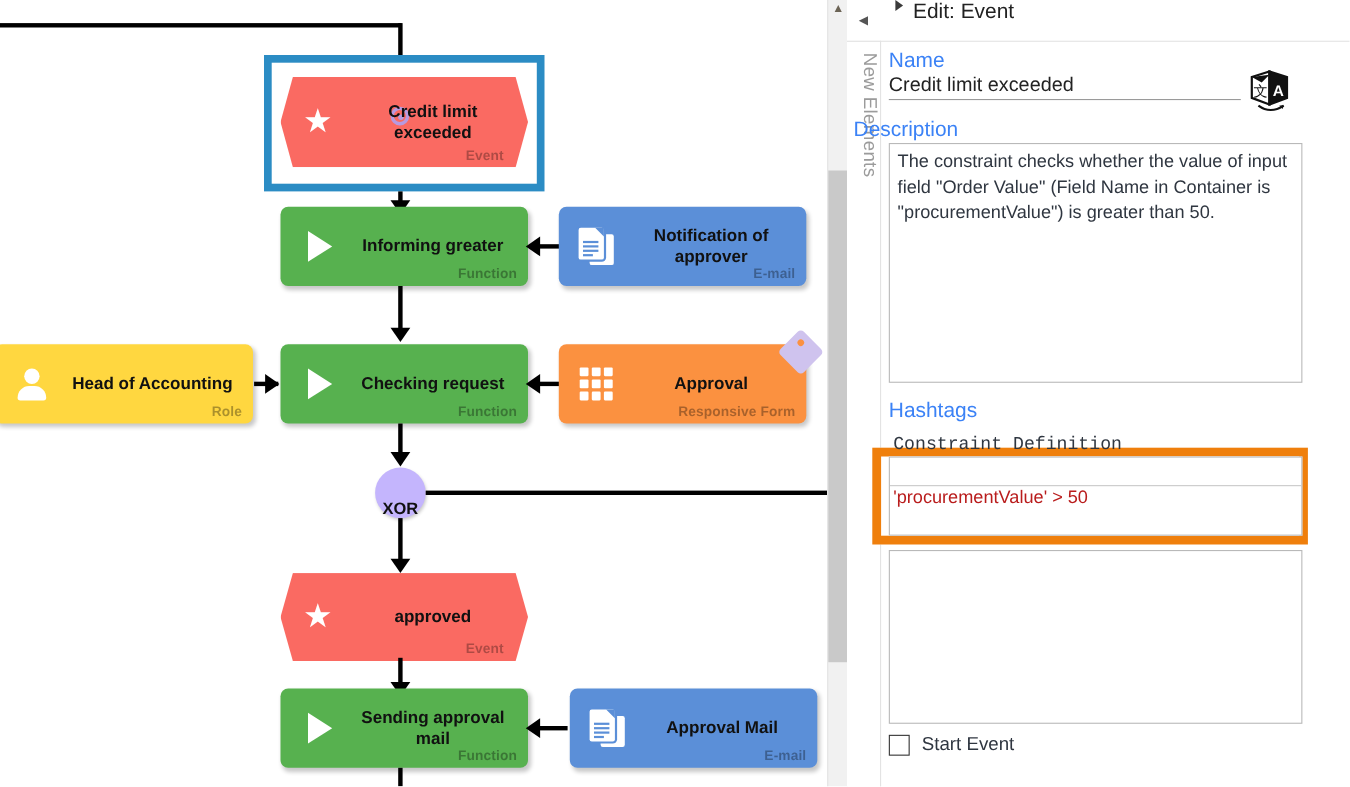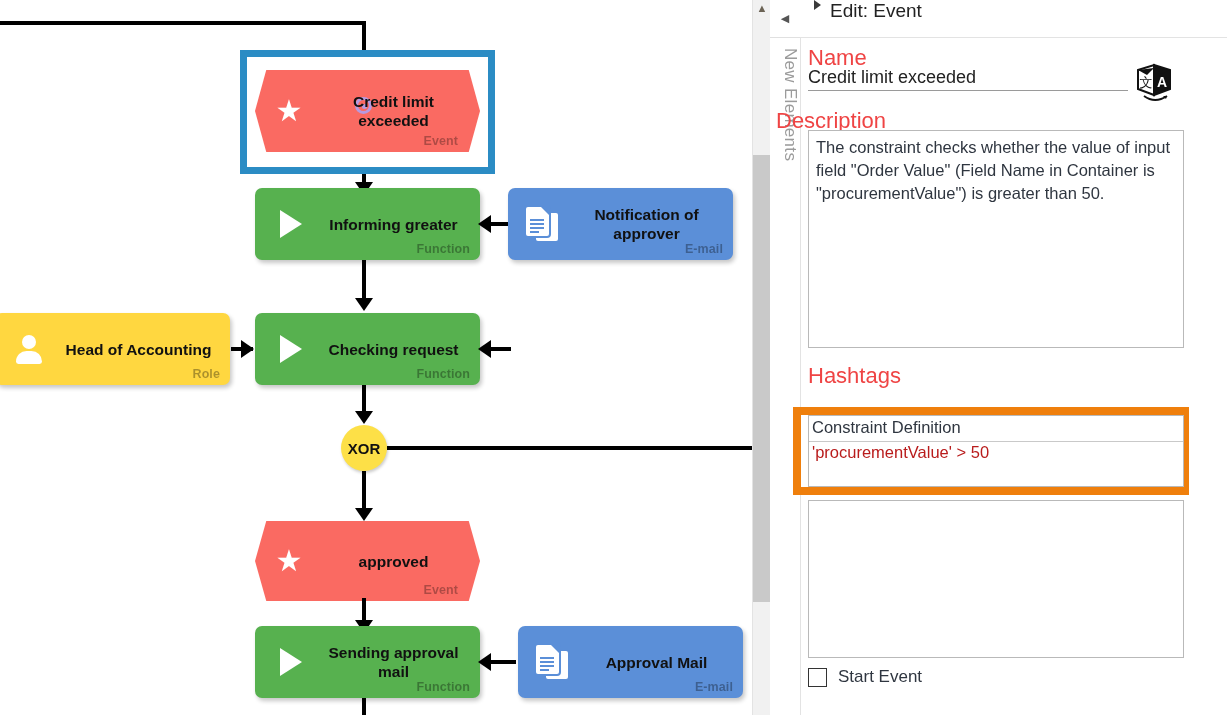--- a/index.html
+++ b/index.html
@@ -108,21 +108,21 @@
 
   
   .sel-frame{
     position:absolute;border:7px solid #2b8cc4;background:#fff;
     box-sizing:border-box;
   }
 
   
   .xor{
     position:absolute;width:46px;height:46px;border-radius:50%;
-    background:#fde047;display:flex;align-items:center;justify-content:center;
+    background:#c4b5fd;display:flex;align-items:flex-end;justify-content:center;
     font-size:15px;font-weight:bold;color:#111;
     box-shadow:1px 2px 3px rgba(0,0,0,.2);
   }
 
   
   .click-ring{
     position:absolute;width:17px;height:17px;border-radius:50%;
     border:3px solid #b79ae0;box-sizing:border-box;
   }
   .click-ring:after{
@@ -173,21 +173,21 @@
     border-bottom:1px solid #e3e3e3;
     display:flex;align-items:flex-start;
   }
   .panel-header .tri{
     margin-left:14px;margin-right:9px;width:0;height:0;
     border-top:5px solid transparent;border-bottom:5px solid transparent;
     border-left:7px solid #3b3b3b;
   }
   .panel-header .ttl{font-size:19px;color:#222;}
 
-  .fld-label{position:absolute;font-size:22px;color:#ef4444;}
+  .fld-label{position:absolute;font-size:19px;color:#3b82f6;}
 
   .name-input{
     position:absolute;left:808px;top:64px;width:320px;height:26px;
     border:none;border-bottom:1px solid #9a9a9a;background:transparent;
     font-family:"Liberation Sans", sans-serif;font-size:18px;color:#222;
     padding:0;outline:none;
   }
   .translate-icon{
     position:absolute;left:1134px;top:62px;width:42px;height:44px;
   }
@@ -201,21 +201,21 @@
 
   .constraint-wrap{
     position:absolute;left:793px;top:407px;width:396px;height:88px;
     border:8px solid #ef7f0c;box-sizing:border-box;background:#fff;
   }
   .constraint-inner{
     position:absolute;left:808px;top:415px;width:376px;height:72px;
     border:1px solid #b9b9b9;box-sizing:border-box;background:#fff;
   }
   .constraint-lbl{
-    position:absolute;left:812px;top:418px;font-size:16.5px;color:#2f3640;
+    position:absolute;left:812px;top:394px;font-size:16.5px;color:#2f3640;font-family:Liberation Mono, monospace;
   }
   .constraint-rule{
     position:absolute;left:809px;top:441px;width:374px;height:1px;background:#c9c9c9;
   }
   .constraint-val{
     position:absolute;left:812px;top:443px;font-size:16.5px;color:#b91c1c;
   }
 
   .empty-area{
     position:absolute;left:808px;top:500px;width:376px;height:158px;
@@ -309,20 +309,38 @@
       <div class="nicon">
           <span class="ico-play"></span>
         </div>
       <div class="nlabel">Checking request</div>
       <div class="ntype">Function</div>
     </div>
 
     <div class="ln" style="left:483px;top:347px;width:28px;height:4px;"></div>
     <div class="arrow-left" style="left:478px;top:340px;"></div>
 
+    <div class="node form" style="left:508px;top:313px;width:225px;height:72px;">
+      <div class="tag-badge"></div>
+      <div class="nicon">
+        <span class="ico-grid">
+            <i></i>
+            <i></i>
+            <i></i>
+            <i></i>
+            <i></i>
+            <i></i>
+            <i></i>
+            <i></i>
+            <i></i>
+          </span>
+      </div>
+      <div class="nlabel">Approval</div>
+      <div class="ntype">Responsive Form</div>
+    </div>
 
     <div class="ln" style="left:362px;top:385px;width:4px;height:28px;"></div>
     <div class="arrow-down" style="left:355px;top:411px;"></div>
 
     <div class="xor" style="left:341px;top:425px;">
       <span>XOR</span>
     </div>
 
     <div class="ln" style="left:387px;top:446px;width:365px;height:4px;"></div>
 

